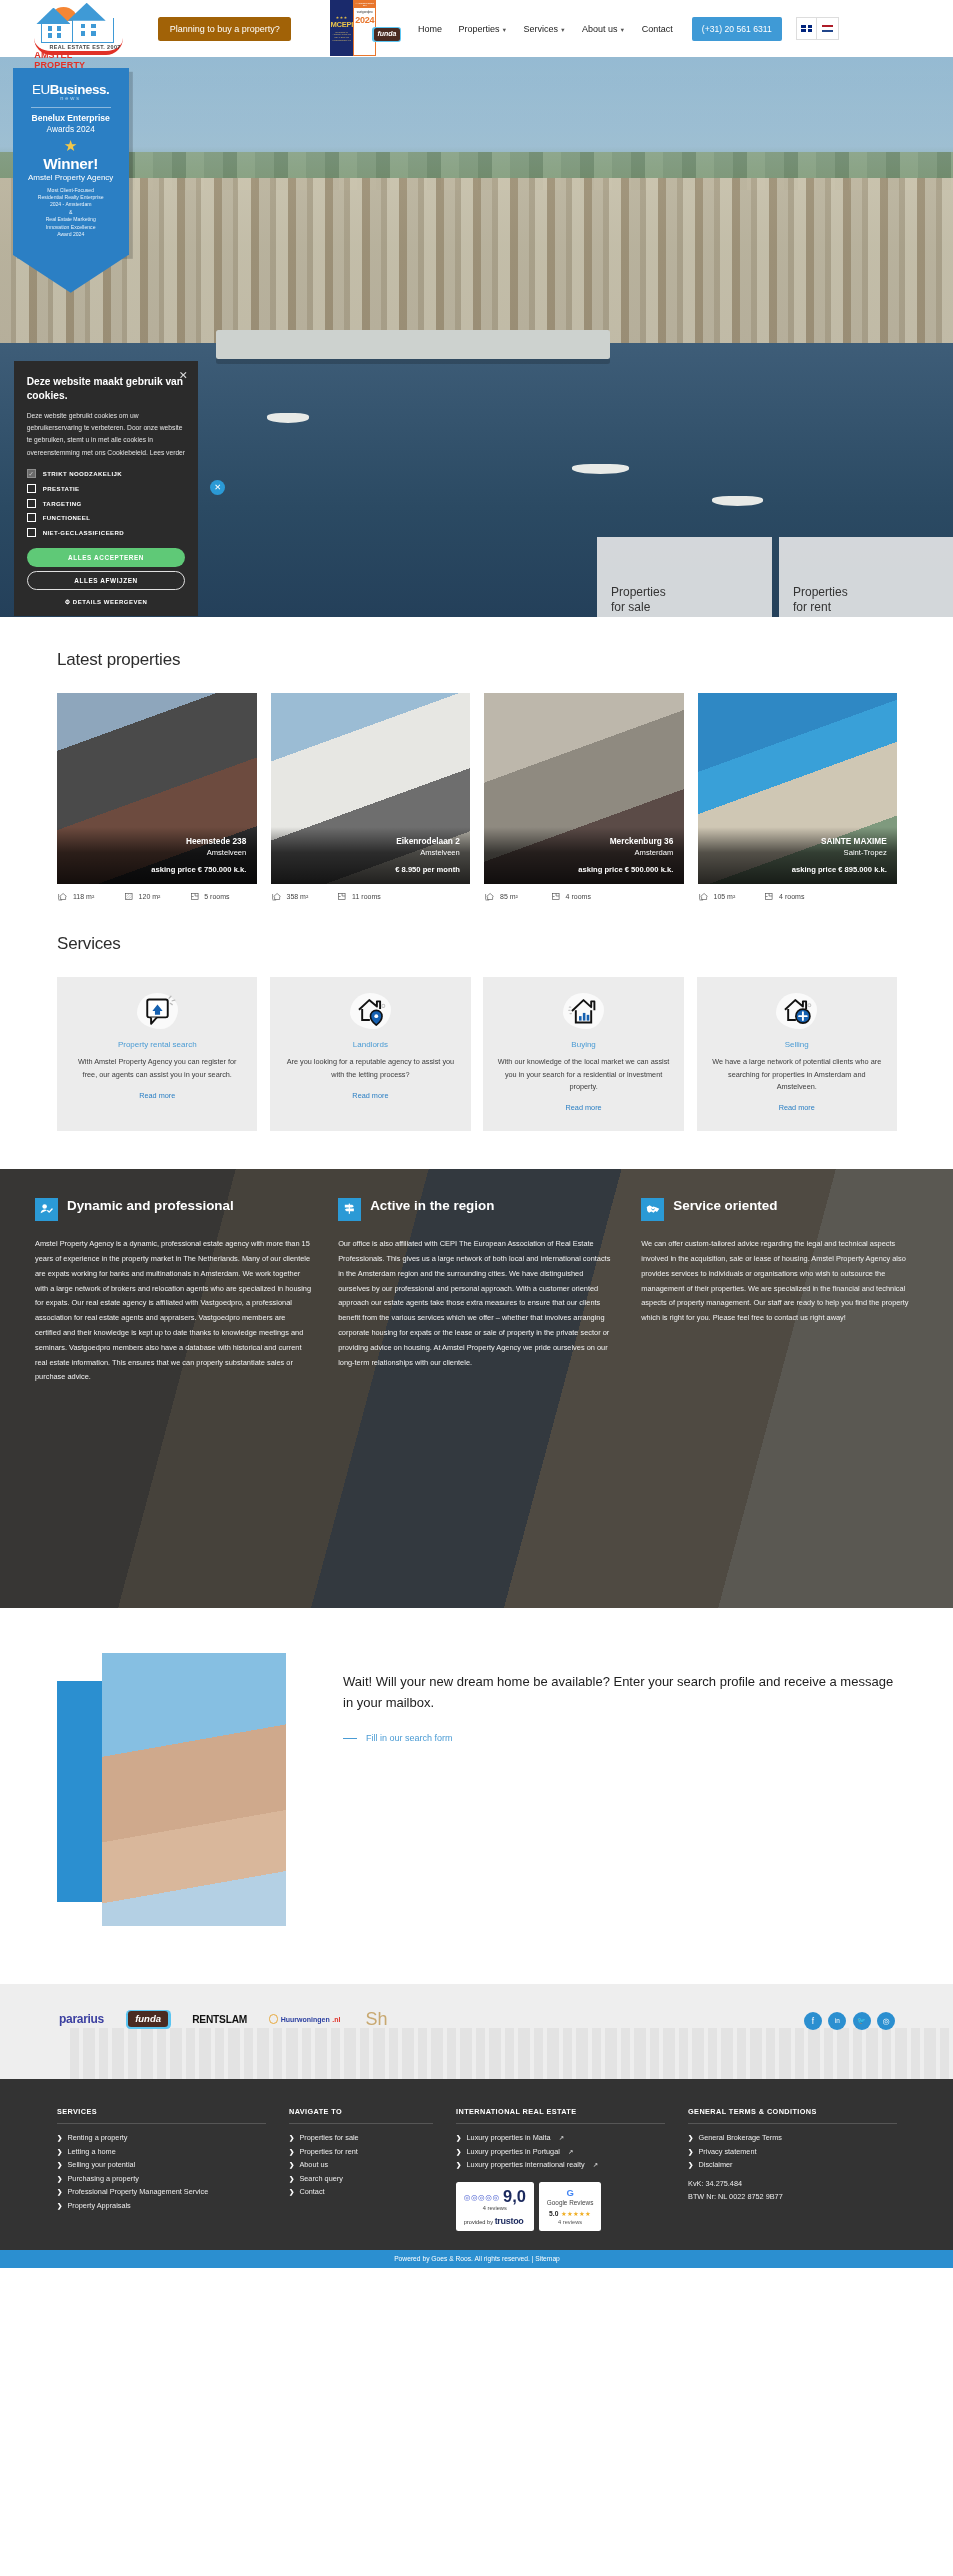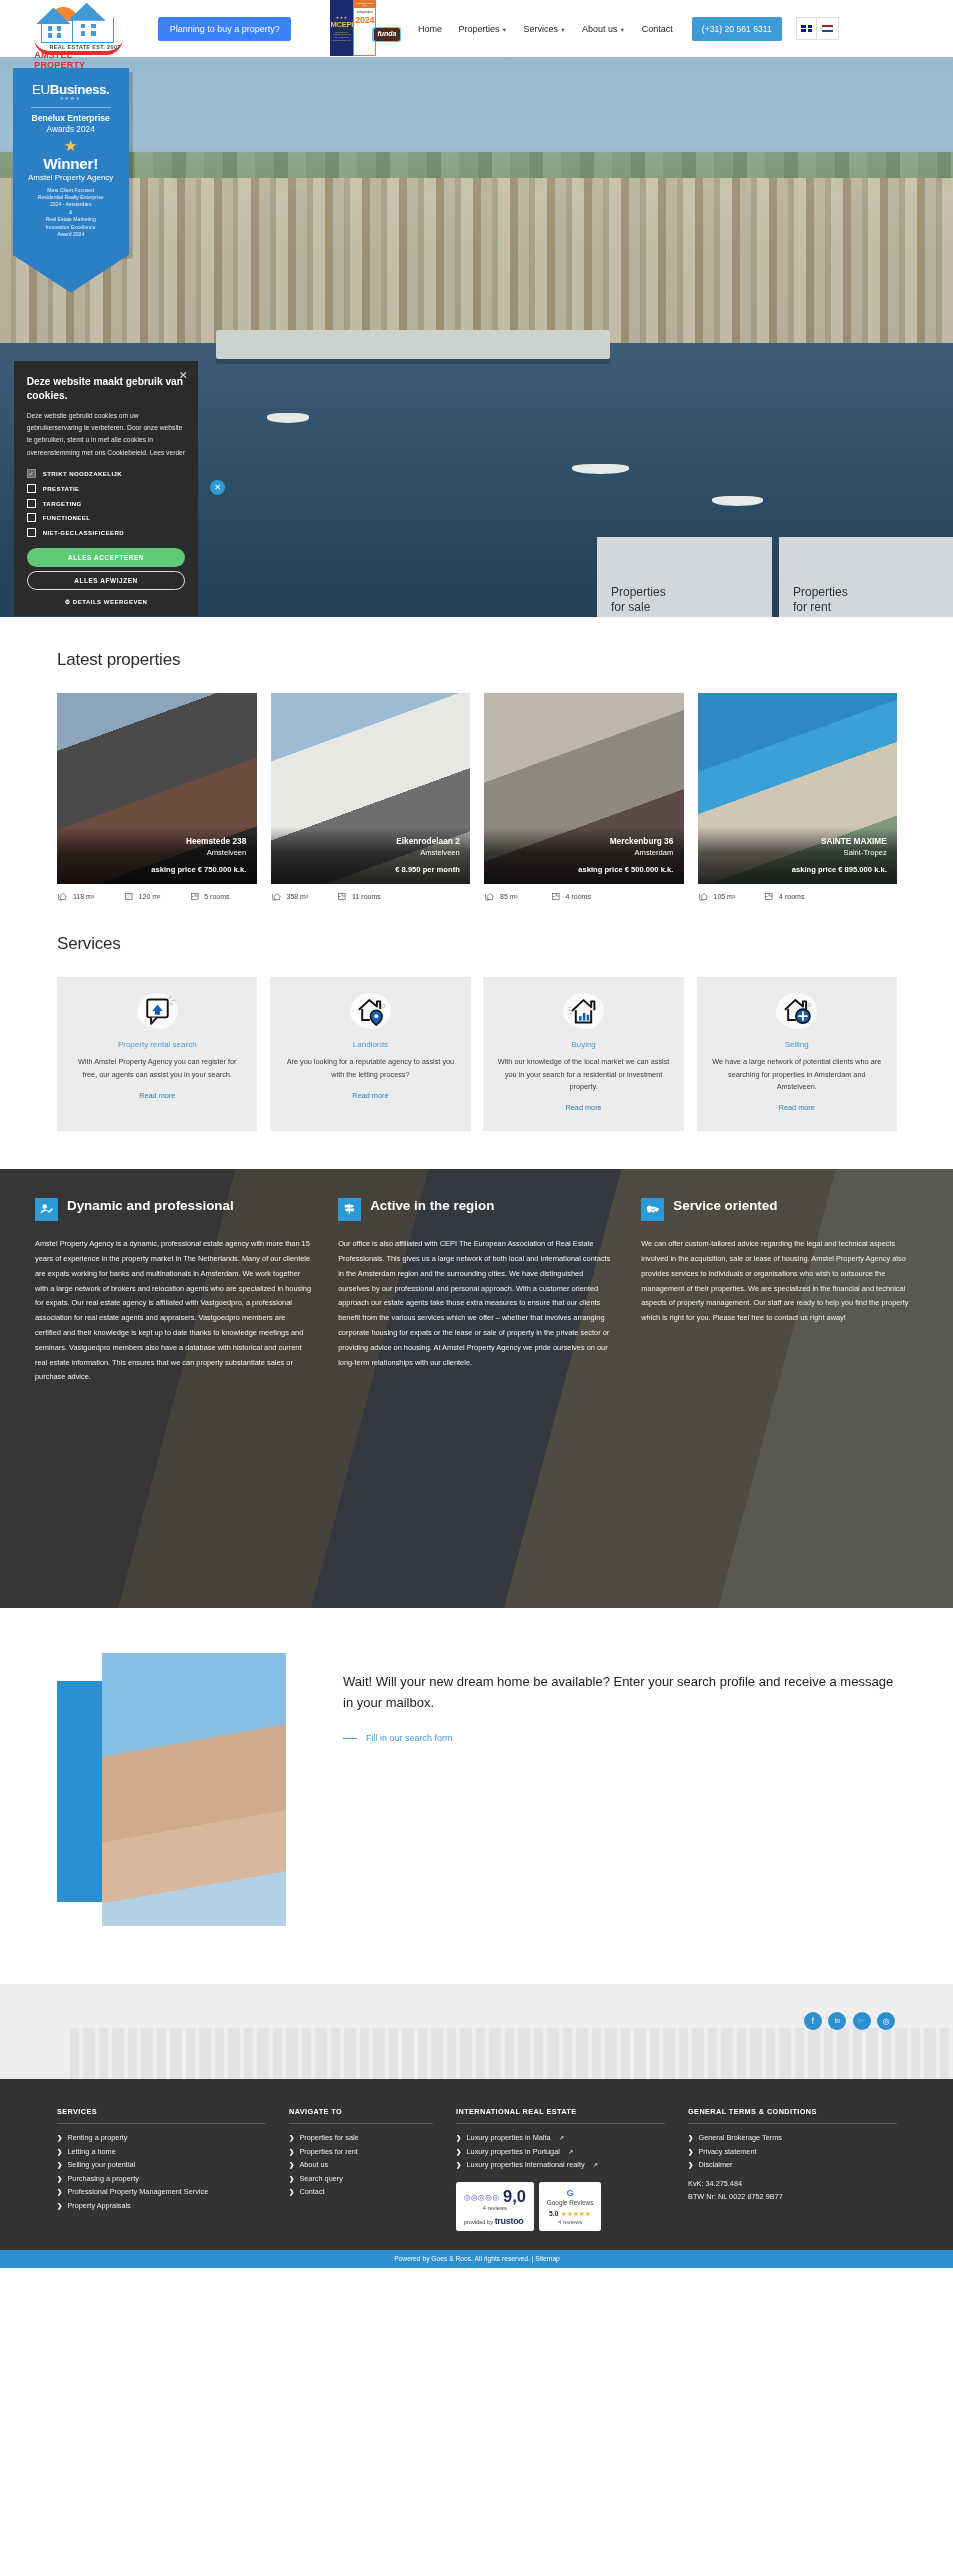--- a/index.html
+++ b/index.html
@@ -23,21 +23,21 @@
   .logo-h2 { position:absolute; left:42px; top:16px; width:42px; height:25px;
              border:1.9px solid #3f9ad6; border-top:none; background:#fff; }
   .logo-h2::before{content:"";position:absolute;left:-5.7px;top:-15.3px;width:38px;height:18px;
     background:#3f9ad6;clip-path:polygon(50% 0,100% 100%,0 100%);}
   .logo-win { position:absolute; background:#3f9ad6; width:4.5px; height:4.5px;}
   .logo-swoosh{position:absolute;left:3.8px;top:36px;width:89px;height:16.5px;
     border-bottom:4.5px solid #e03127;border-radius:0 0 45px 45px;}
   .logo-t1{position:absolute;left:19px;top:42px;font-size:5.4px;letter-spacing:0.4px;color:#444;font-weight:bold;}
   .logo-t2{position:absolute;left:3.8px;top:48px;font-size:9px;letter-spacing:0.2px;color:#e03127;font-weight:bold;}
 
-  .cta-plan { margin-left:33px; background:#3b82f6; color:#fff; border:none;
+  .cta-plan { margin-left:33px; background:#a16207; color:#fff; border:none;
               padding:7px 11.4px; font-size:9px; border-radius:2.5px; cursor:pointer;
               font-family:"Liberation Sans", sans-serif; }
 
   .badges { display:flex; align-items:flex-start; margin-left:39px; height:57px; }
   .badge-mcepi { width:23px; height:56px; background:#1a2a6c; color:#e8c24a; display:flex;
      flex-direction:column; align-items:center; justify-content:center; font-size:4.5px; }
   .badge-mcepi b { font-size:7.6px; letter-spacing:-0.3px; color:#e8c24a; }
   .badge-mcepi .stars{font-size:3.8px;color:#e8c24a;letter-spacing:0.6px;}
   .badge-mcepi .ln{font-size:2.2px;color:#c9b26a;margin-top:1.9px;line-height:1.2;text-align:center;}
   .badge-vgp { width:23px; height:56px; background:#fff; border:0.6px solid #e8762d;
@@ -619,20 +619,33 @@
       <h3>Wait! Will your new dream home be available? Enter your search profile and receive a message in your mailbox.</h3>
       <a class="mb-link" href="#">
         <span class="mb-dash"></span>
         <span>Fill in our search form</span>
       </a>
     </div>
   </div>
 
   <div class="partners">
     <div class="skyline"></div>
+    <div class="plogos">
+      <div class="pl-pararius">pararius</div>
+      <div class="pl-funda">
+          <span>funda</span>
+        </div>
+      <div class="pl-rentslam"><i>RENTSLAM</i></div>
+      <div class="pl-huur">
+        <span class="hc"></span>
+        <span>Huurwoningen</span>
+          <span class="nl">.nl</span>
+      </div>
+      <div class="pl-sh">Sh</div>
+    </div>
     <div class="socials">
       <div class="soc">f</div>
       <div class="soc" style="font-size:6.4px">in</div>
       <div class="soc" style="font-size:7px">🐦</div>
       <div class="soc">◎</div>
     </div>
   </div>
 
   <footer>
     <div class="fcols">

